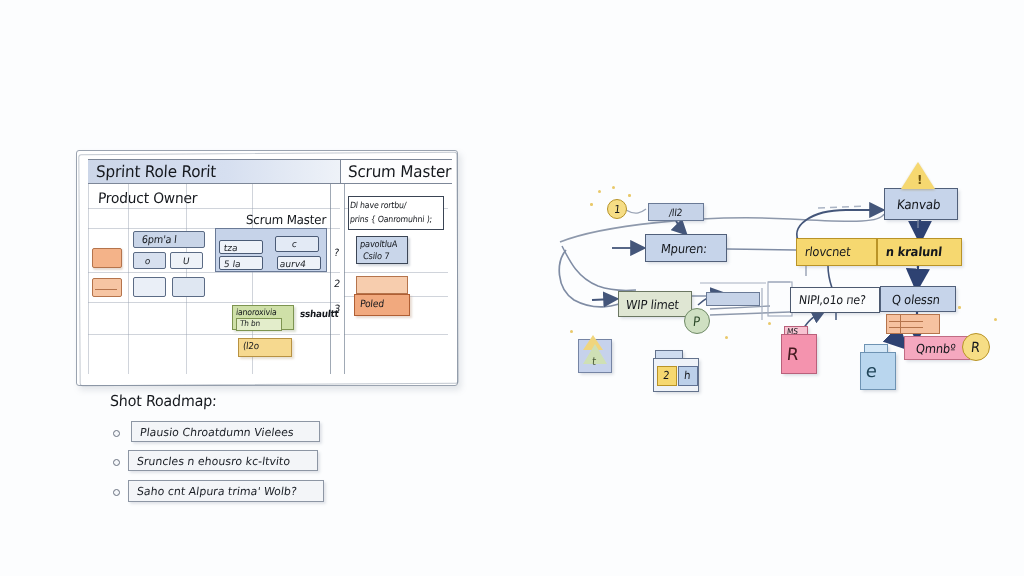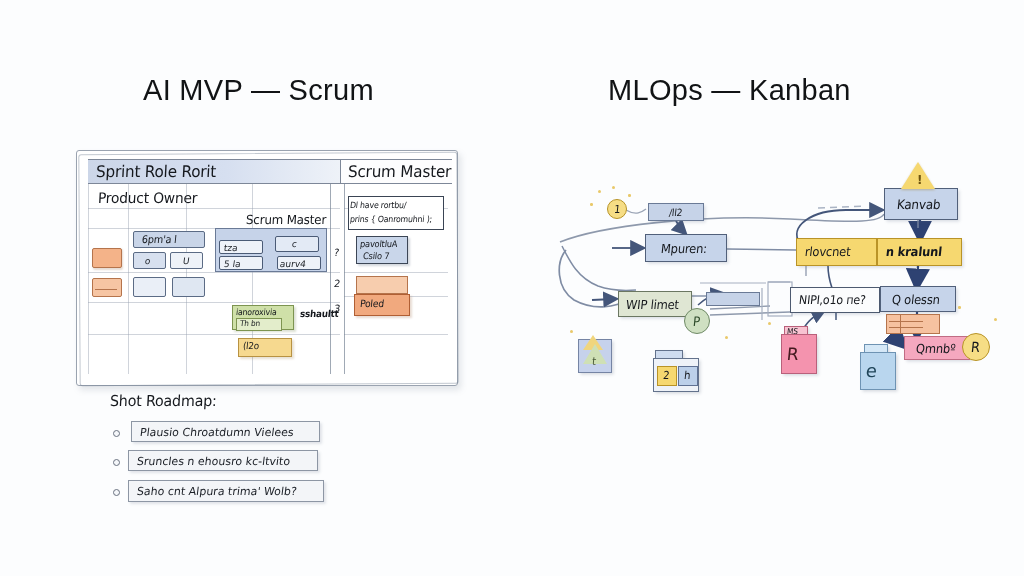--- a/index.html
+++ b/index.html
@@ -238,22 +238,20 @@
   #flow{position:absolute;left:0;top:0;width:1024px;height:576px;pointer-events:none;}
 
   
   .spark{position:absolute;background:#e9c96a;border-radius:50%;}
 </style>
 </head>
 <body>
 
 <div class="stage">
 
-  <div class="title" id="title-left">AI MVP — Scrum</div>
-  <div class="title" id="title-right">MLOps — Kanban</div>
 
   <div class="sk" id="left-table"></div>
   <div class="sk" id="left-table-skew"></div>
 
   <div class="gl-h" style="left:88px;top:208px;width:252px;"></div>
   <div class="gl-h" style="left:88px;top:228px;width:252px;"></div>
   <div class="gl-h" style="left:88px;top:272px;width:252px;"></div>
   <div class="gl-h" style="left:88px;top:302px;width:252px;"></div>
   <div class="gl-h" style="left:88px;top:334px;width:252px;"></div>
   <div class="gl-h" style="left:344px;top:208px;width:104px;"></div>

